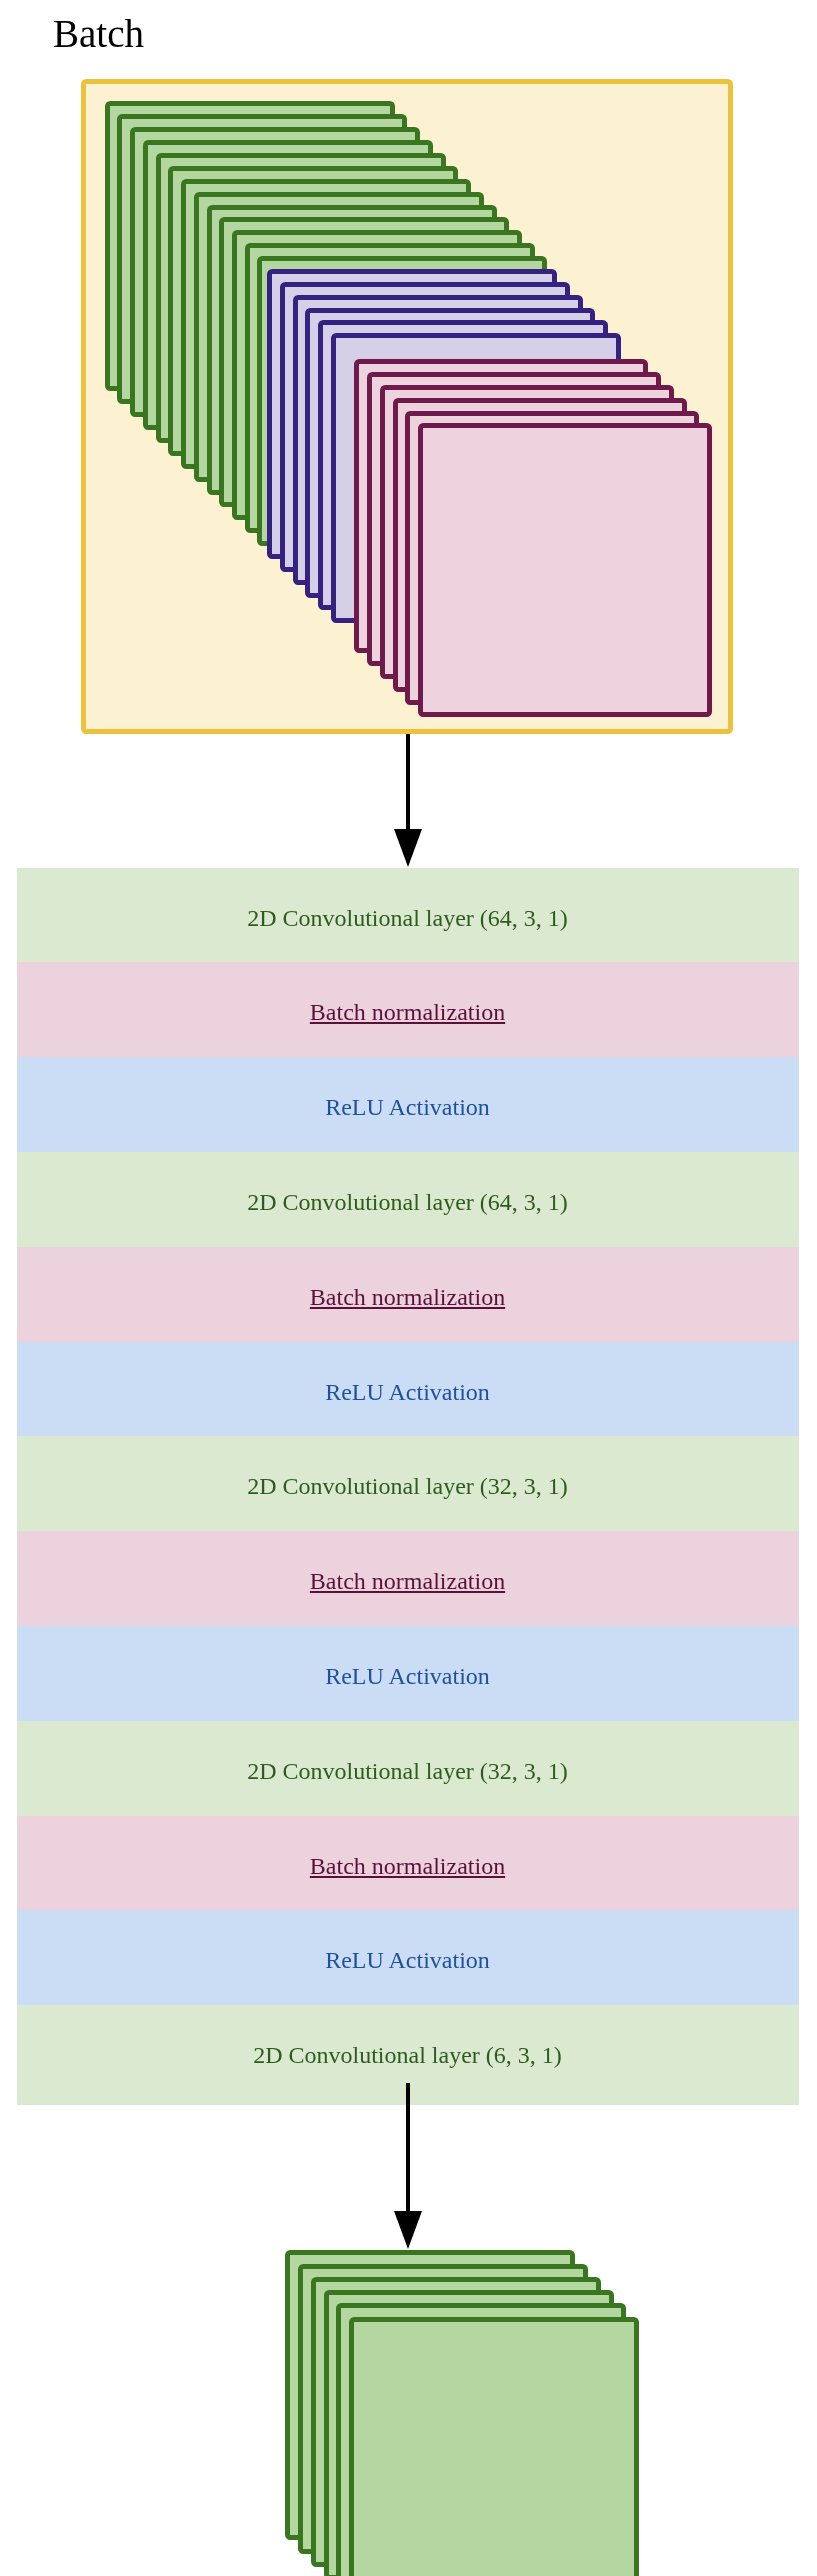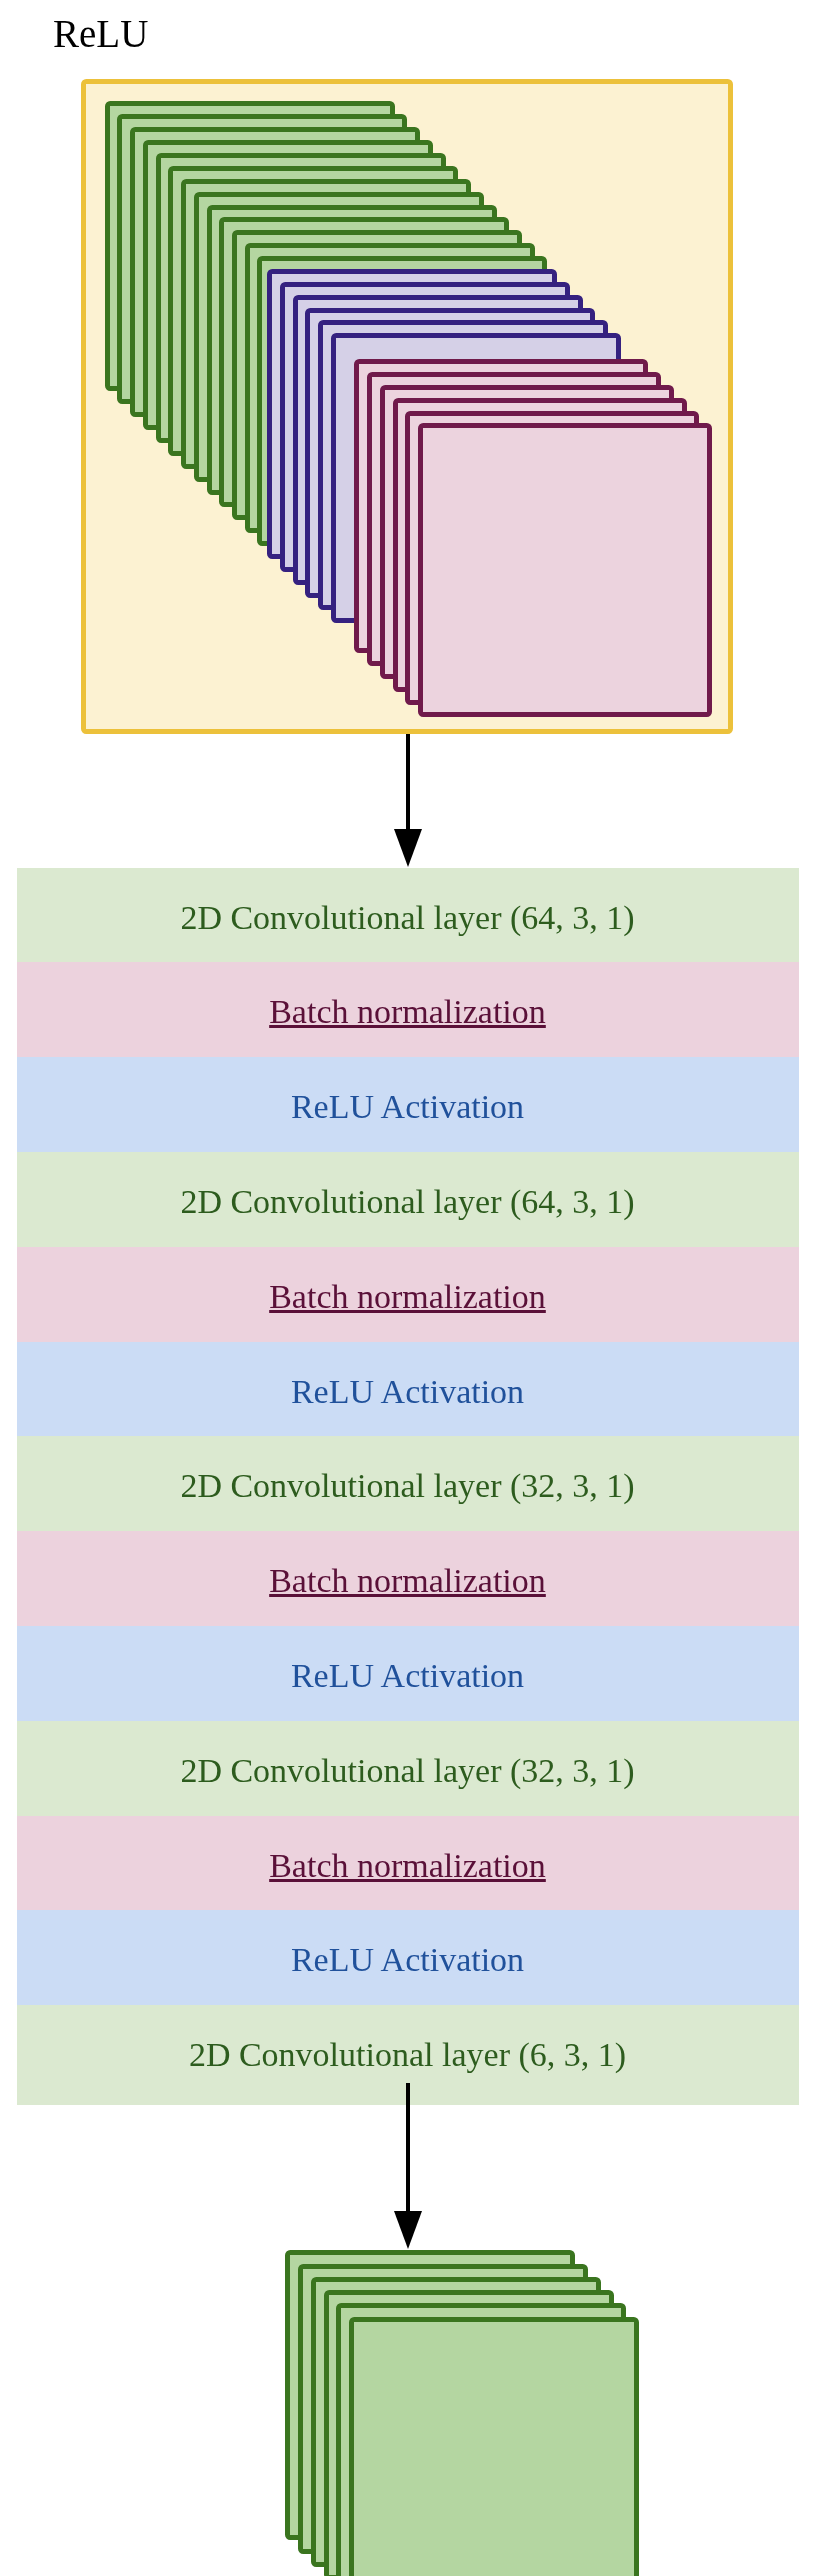--- a/index.html
+++ b/index.html
@@ -44,33 +44,33 @@
     position:absolute;
     width:0;height:0;
     border-left:14.4px solid transparent;
     border-right:14.4px solid transparent;
     border-top:38px solid var(--arrow);
   }
   .bar{
     position:absolute;
     left:16.5px;width:782px;height:100px;
     display:flex;align-items:center;justify-content:center;
-    font-size:34px;
+    font-size:24px;
     white-space:nowrap;
   }
   .bar.conv{background:var(--conv_bg);color:var(--conv_text);}
   .bar.batchnorm{background:var(--batchnorm_bg);color:var(--batchnorm_text);text-decoration:underline;}
   .bar.relu{background:var(--relu_bg);color:var(--relu_text);}
 </style>
 </head>
 <body>
 
 <div id="canvas">
 
-  <div id="input-label" class="big-label">ReLU</div>
+  <div id="input-label" class="big-label">Batch</div>
 
   <div id="frame"></div>
 
   <div id="input-stacks">
       <div class="square green" style="left: 105px; top: 101px; width: 290px; height: 290px;"></div>
       <div class="square green" style="left: 117px; top: 114px; width: 290px; height: 290px;"></div>
       <div class="square green" style="left: 130px; top: 127px; width: 290px; height: 290px;"></div>
       <div class="square green" style="left: 143px; top: 140px; width: 290px; height: 290px;"></div>
       <div class="square green" style="left: 156px; top: 153px; width: 290px; height: 290px;"></div>
       <div class="square green" style="left: 168px; top: 166px; width: 290px; height: 290px;"></div>

